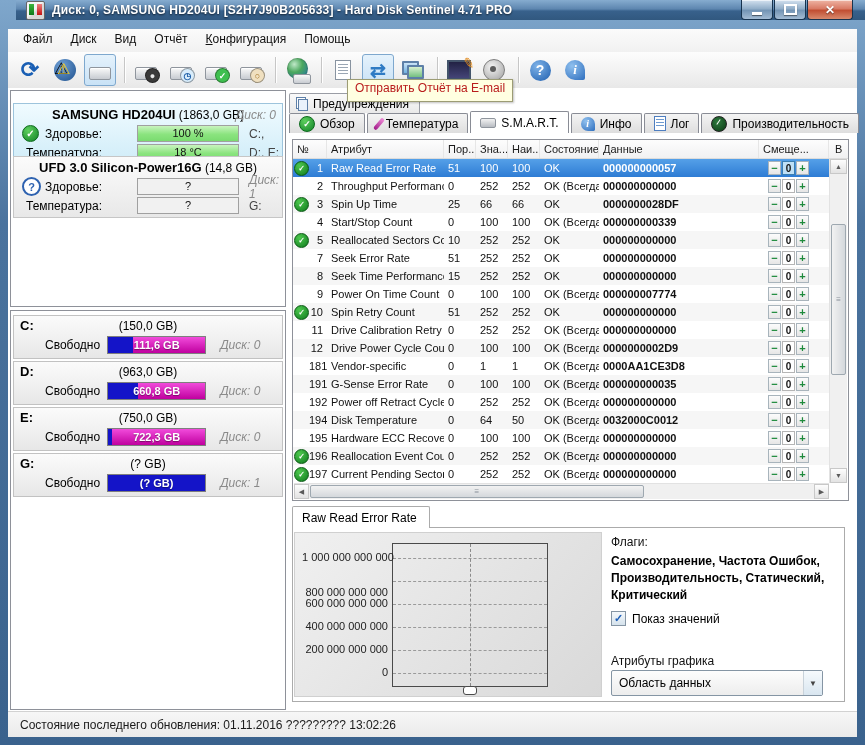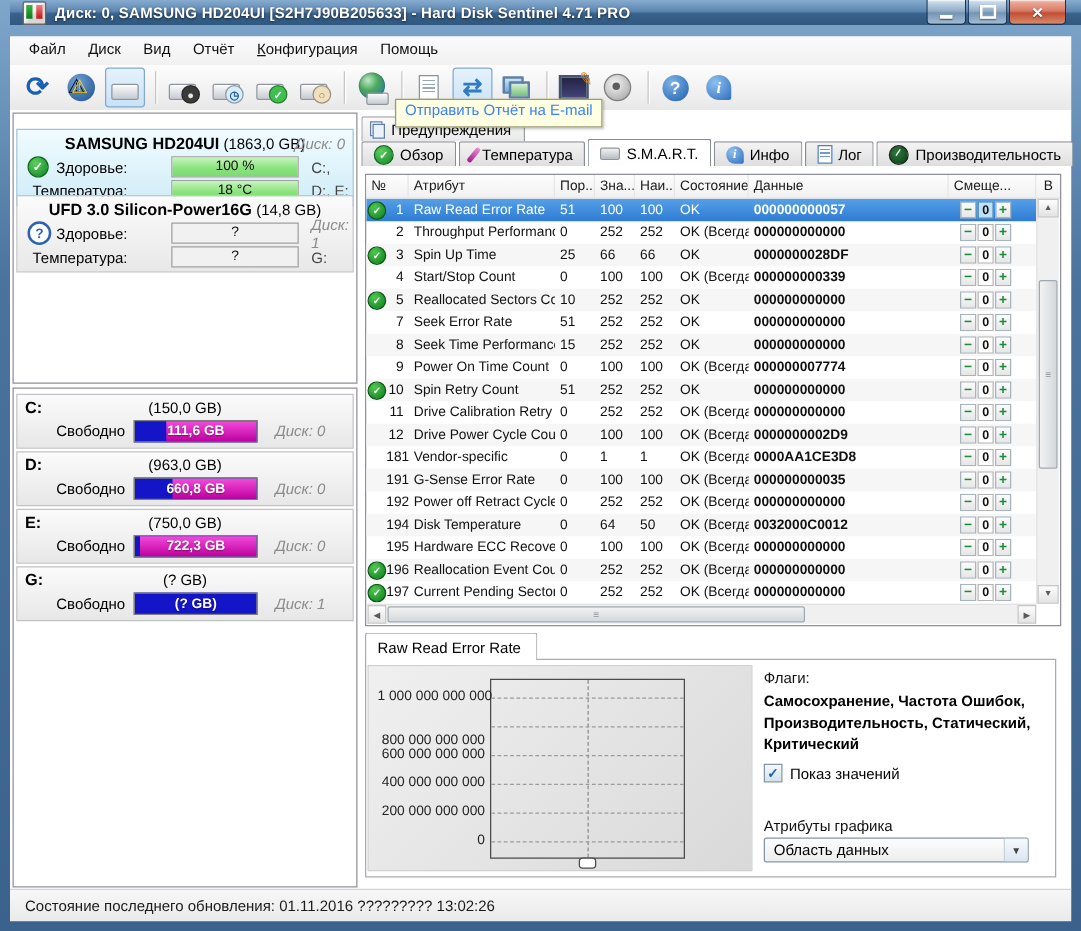--- a/index.html
+++ b/index.html
@@ -1,20 +1,20 @@
 <!DOCTYPE html>
 <html><head>
 <meta charset="utf-8">
 <style>
   html,body{margin:0;padding:0;background:#555;}
   .window{position:relative;width:865px;height:745px;overflow:hidden;
     font-family:"Liberation Sans",sans-serif;
     background:linear-gradient(180deg,#7FA7CC,#4A739E 30%,#3A628D);}
   
-  .titlebar{position:absolute;top:0;left:8px;right:0;height:20px;
+  .titlebar{position:absolute;top:0;left:16px;right:0;height:20px;
     background:linear-gradient(180deg,#86ACCF 0%,#5D86B0 45%,#38618C 55%,#31587F 100%);
     display:flex;align-items:center;color:#fff;}
   .app-icon{width:17px;height:17px;margin:0 7px 0 10px;border-radius:2px;
     background:linear-gradient(135deg,#f4f4f4 45%,#d8d8d8 55%);border:1px solid #666;position:relative;}
   .app-icon::before{content:"";position:absolute;left:2px;top:2px;width:5px;height:11px;background:linear-gradient(#3db53d,#0c7a1a);}
   .app-icon::after{content:"";position:absolute;right:2px;top:2px;width:5px;height:11px;background:linear-gradient(#f08080,#c41212);}
   .title-text{font-size:12px;font-weight:bold;text-shadow:0 1px 2px rgba(0,0,0,.65);letter-spacing:.2px;}
   .win-btns{position:absolute;top:0;right:12px;display:flex;}
   .wbtn{width:30px;height:19px;margin-left:1px;border:1px solid #17334e;border-top:none;
     border-radius:0 0 4px 4px;background:linear-gradient(#d4e2f0,#93afc9 45%,#7495b5 55%,#a3bcd4);
@@ -61,22 +61,22 @@
   .ic-monpen::after{content:"✎";position:absolute;right:-6px;top:-7px;color:#E08A1E;font-size:14px;transform:rotate(10deg);}
   .ic-sound{width:20px;height:20px;border-radius:50%;border:1px solid #7E7E7E;
     background:radial-gradient(circle at 40% 35%,#F4F4F4,#9E9E9E);position:relative;}
   .ic-sound::after{content:"";position:absolute;left:6px;top:6px;width:6px;height:6px;border-radius:50%;background:#5C5C5C;}
   .ic-help{width:21px;height:21px;border-radius:50%;background:radial-gradient(circle at 35% 30%,#7FB3E8,#1E5EAE);
     color:#fff;font-weight:bold;font-size:14px;display:flex;align-items:center;justify-content:center;}
   .ic-info{width:20px;height:20px;border-radius:50% 50% 10% 50%;background:radial-gradient(circle at 35% 30%,#8FC0EE,#2E6EBE);
     color:#fff;font-weight:bold;font-size:13px;font-family:"Liberation Serif",serif;font-style:italic;
     display:flex;align-items:center;justify-content:center;transform:rotate(0deg);}
   
-  .tooltip{position:absolute;left:316px;top:79px;height:18px;padding:1px 7px 2px;
-    background:#FFFFE1;border:1px solid #9C9C74;font-size:12px;color:#3b82f6;z-index:40;white-space:nowrap;
+  .tooltip{position:absolute;left:347px;top:79px;height:18px;padding:1px 7px 2px;
+    background:#FFFFE1;border:1px solid #9C9C74;font-size:12px;color:#b91c1c;z-index:40;white-space:nowrap;
     box-shadow:1px 1px 2px rgba(0,0,0,.25);}
   
   .content{position:absolute;top:88px;left:8px;right:8px;bottom:33px;background:#fff;}
   
   .side-box{position:absolute;left:2px;width:274px;border:1px solid #8E9199;background:#fff;}
   .side-box.disks{top:2px;height:215px;}
   .side-box.parts{top:222px;height:398px;}
   .disk-panel{position:absolute;left:2px;right:2px;border:1px solid #C6C6C6;}
   .disk-panel.sel{background:linear-gradient(#F0FBFF,#CFEcf8);border-color:#9DC4DC;}
   .disk-panel.plain{background:linear-gradient(#FBFBFB,#E8E8E8);}
@@ -185,21 +185,21 @@
   .vline{position:absolute;left:50%;top:0;bottom:0;border-left:1px dashed #8A8A8A;width:0;}
   .ylabel{position:absolute;right:213px;width:86px;text-align:right;font-size:11px;color:#222;white-space:nowrap;}
   .handle{position:absolute;left:50%;bottom:-9px;transform:translateX(-50%);width:12px;height:7px;
     background:#fff;border:1px solid #4A4A4A;border-radius:3px;}
   .flags-label{position:absolute;left:318px;top:7px;font-size:12px;color:#111;}
   .flags-text{position:absolute;left:318px;top:25px;width:250px;font-size:12px;font-weight:bold;color:#000;line-height:17px;}
   .chk-row{position:absolute;left:318px;top:83px;display:flex;align-items:center;gap:6px;font-size:12px;}
   .chk{width:13px;height:13px;border:1px solid #8595A4;background:linear-gradient(#F4F8FB,#D5E2EC);
     display:flex;align-items:center;justify-content:center;color:#1E5FB8;font-size:11px;font-weight:bold;}
   .attr-label{position:absolute;left:318px;top:126px;font-size:12px;color:#111;}
-  .combo{position:absolute;left:318px;top:142px;width:212px;height:20px;border:1px solid #8595A4;border-radius:2px;
+  .combo{position:absolute;left:318px;top:142px;width:212px;height:26px;border:1px solid #8595A4;border-radius:2px;
     background:linear-gradient(#FDFDFD,#EDEDED);display:flex;align-items:center;font-size:12px;box-sizing:border-box;}
   .combo .val{flex:1;padding-left:7px;}
   .combo .drop{width:18px;height:100%;display:flex;align-items:center;justify-content:center;
     font-size:8px;color:#444;border-left:1px solid #C8D2DA;background:linear-gradient(#F6FAFD,#D9E6F0);}
   
   .statusbar{position:absolute;left:8px;right:8px;bottom:8px;height:25px;background:linear-gradient(#F7F7F7,#EAEAEA);
     border-top:1px solid #D2D2D2;display:flex;align-items:center;padding-left:12px;font-size:12px;color:#1A1A1A;}
 </style>
 </head>
 <body>

